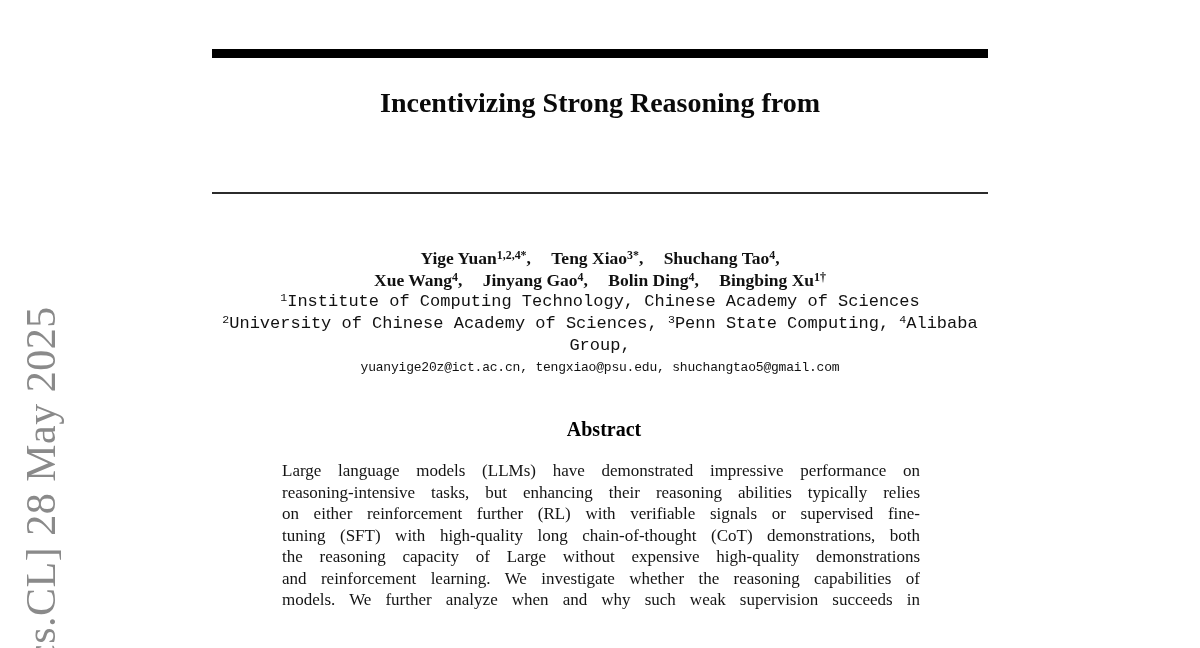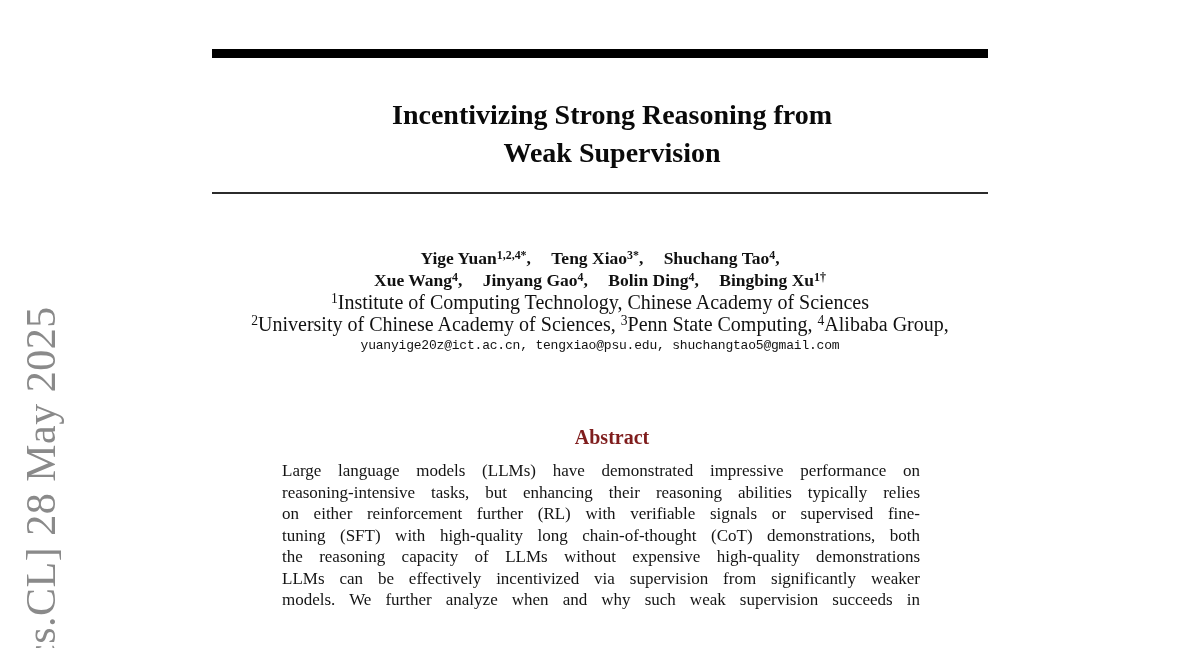--- a/index.html
+++ b/index.html
@@ -46,21 +46,21 @@
   .title {
     position: absolute;
     left: 0;
     top: 84px;
     width: 776px;
     text-align: center;
     font-size: 28px;
     font-weight: bold;
     line-height: 38px;
     color: #0a0a0a;
-    margin: 12px;
+    margin: 0;
   }
   .mid-rule {
     position: absolute;
     left: 0;
     top: 192px;
     width: 776px;
     height: 2px;
     background: #2b2b2b;
   }
   .authors {
@@ -79,39 +79,40 @@
   sup.sup {
     font-size: 68%;
     line-height: 0;
     vertical-align: baseline;
     position: relative;
     top: -0.45em;
     font-weight: normal;
   }
   .author sup.sup { font-weight: bold; }
   .affil-row {
-    font-size: 20px;
+    font-size: 17px;
     line-height: 22px;
+    font-family: Liberation Mono, monospace;
   }
   .emails-row {
     font-family: "Liberation Mono", monospace;
     font-size: 13px;
     line-height: 22px;
     letter-spacing: -0.2px;
   }
   .abstract-heading {
     position: absolute;
     left: 0;
     top: 414px;
     width: 776px;
     text-align: center;
     font-size: 20px;
     font-weight: bold;
-    margin: 12px;
-    color: #7f1d1d;
+    margin: 4px;
+    color: #000000;
   }
   .abstract-body {
     position: absolute;
     left: 70px;   
     top: 460px;
     width: 638px;
     font-size: 17px;
     line-height: 21.5px;
     color: #141414;
   }
@@ -127,21 +128,20 @@
 <div class="page">
 
   <div class="arxiv-stamp">cs.CL] 28 May 2025</div>
 
   <div class="content">
 
     <div class="top-rule"></div>
 
     <h1 class="title">
       <div>Incentivizing Strong Reasoning from</div>
-      <div>Weak Supervision</div>
     </h1>
 
     <div class="mid-rule"></div>
 
     <div class="authors">
       <div class="author-row">
         <span class="author"><span class="author-name">Yige Yuan</span><sup class="sup">1,2,4*</sup><span class="sep">,</span></span>
         <span class="author"><span class="author-name">Teng Xiao</span><sup class="sup">3*</sup><span class="sep">,</span></span>
         <span class="author"><span class="author-name">Shuchang Tao</span><sup class="sup">4</sup><span class="sep">,</span></span>
       </div>
@@ -160,19 +160,19 @@
       <div class="emails-row">yuanyige20z@ict.ac.cn, tengxiao@psu.edu, shuchangtao5@gmail.com</div>
     </div>
 
     <h2 class="abstract-heading">Abstract</h2>
 
     <div class="abstract-body">
       <div class="abs-line">Large language models (LLMs) have demonstrated impressive performance on</div>
       <div class="abs-line">reasoning-intensive tasks, but enhancing their reasoning abilities typically relies</div>
       <div class="abs-line">on either reinforcement further (RL) with verifiable signals or supervised fine-</div>
       <div class="abs-line">tuning (SFT) with high-quality long chain-of-thought (CoT) demonstrations, both</div>
-      <div class="abs-line">the reasoning capacity of LLMs without expensive high-quality demonstrations</div>
-      <div class="abs-line">LLMs can be effectively incentivized via supervision from significantly weaker</div>
+      <div class="abs-line">the reasoning capacity of Large without expensive high-quality demonstrations</div>
+      <div class="abs-line">and reinforcement learning. We investigate whether the reasoning capabilities of</div>
       <div class="abs-line">models. We further analyze when and why such weak supervision succeeds in</div>
     </div>
 
   </div>
 </div>
 
 </body></html>

